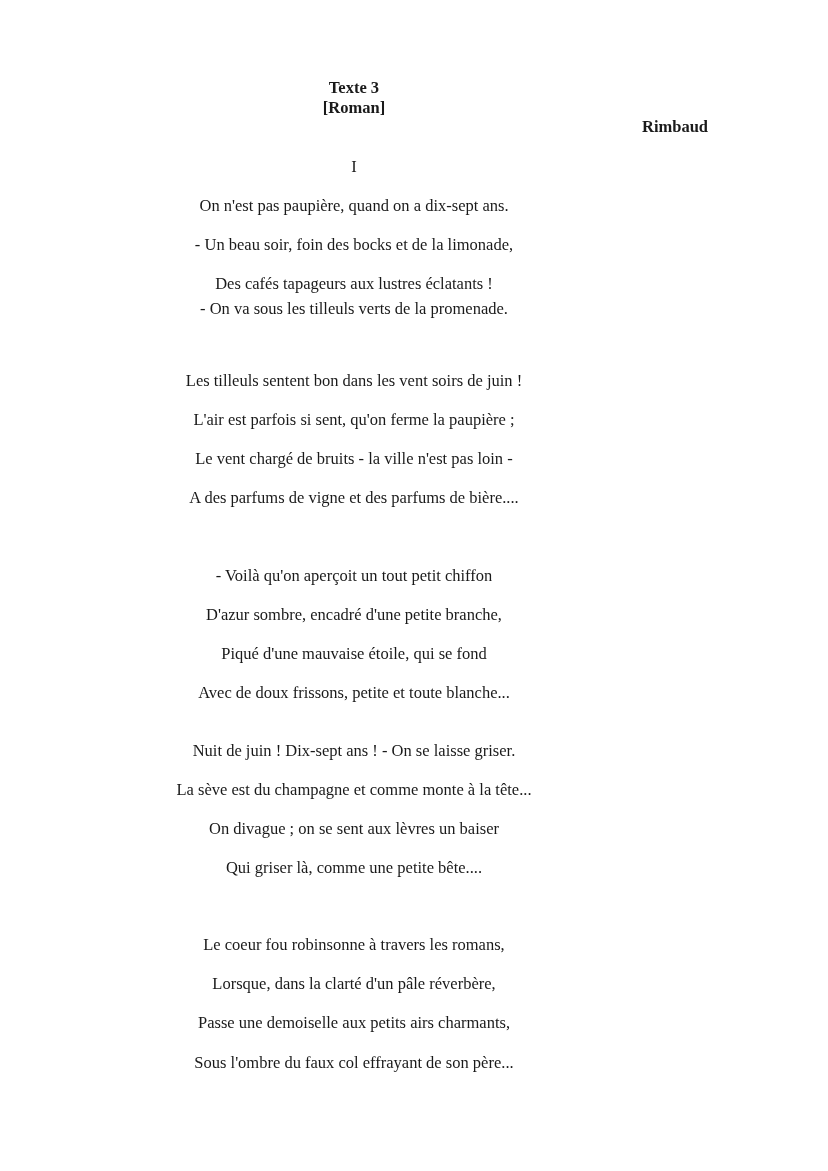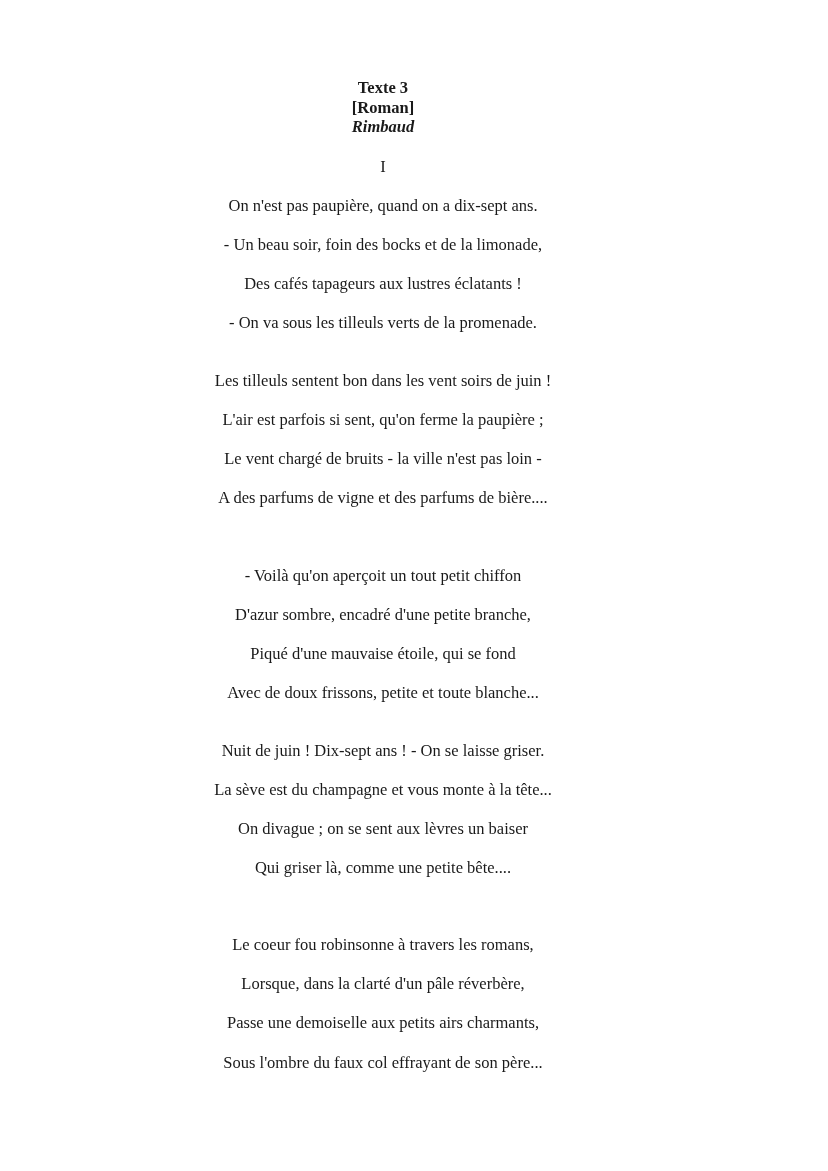--- a/index.html
+++ b/index.html
@@ -23,69 +23,68 @@
       height: 1171px;
     }
     .line {
       position: absolute;
       left: 0;
       width: 708px;
       text-align: center;
       font-size: 16.5px;
       line-height: 20px;
       white-space: nowrap;
-      padding-left: 29px;
     }
     .hdr {
       font-weight: bold;
       font-size: 16.5px;
     }
     .hdr.italic {
-      font-style: italic;
+      text-align: right;
     }
     .numeral {
       font-size: 16.5px;
     }
   </style>
 </head>
 <body>
 
 <div class="page">
 
   <div class="line hdr" style="top:78px">Texte 3</div>
   <div class="line hdr" style="top:98px">[Roman]</div>
   <div class="line hdr italic" style="top:117px">Rimbaud</div>
 
   <div class="line numeral" style="top:157px">I</div>
 
   <div>
     <div class="line" style="top:196px">On n'est pas paupière, quand on a dix-sept ans.</div>
     <div class="line" style="top:235px">- Un beau soir, foin des bocks et de la limonade,</div>
     <div class="line" style="top:274px">Des cafés tapageurs aux lustres éclatants !</div>
-    <div class="line" style="top:313px">- On va sous les tilleuls verts de la promenade.</div>
+    <div class="line" style="top:299px">- On va sous les tilleuls verts de la promenade.</div>
   </div>
 
   <div>
     <div class="line" style="top:371px">Les tilleuls sentent bon dans les vent soirs de juin !</div>
     <div class="line" style="top:410px">L'air est parfois si sent, qu'on ferme la paupière ;</div>
     <div class="line" style="top:449px">Le vent chargé de bruits - la ville n'est pas loin -</div>
     <div class="line" style="top:488px">A des parfums de vigne et des parfums de bière....</div>
   </div>
 
 
   <div>
     <div class="line" style="top:566px">- Voilà qu'on aperçoit un tout petit chiffon</div>
     <div class="line" style="top:605px">D'azur sombre, encadré d'une petite branche,</div>
     <div class="line" style="top:644px">Piqué d'une mauvaise étoile, qui se fond</div>
     <div class="line" style="top:683px">Avec de doux frissons, petite et toute blanche...</div>
   </div>
 
   <div>
     <div class="line" style="top:741px">Nuit de juin ! Dix-sept ans ! - On se laisse griser.</div>
-    <div class="line" style="top:780px">La sève est du champagne et vous monte à la tête...</div>
+    <div class="line" style="top:780px">La sève est du champagne et comme monte à la tête...</div>
     <div class="line" style="top:819px">On divague ; on se sent aux lèvres un baiser</div>
     <div class="line" style="top:858px">Qui griser là, comme une petite bête....</div>
   </div>
 
 
   <div>
     <div class="line" style="top:935px">Le coeur fou robinsonne à travers les romans,</div>
     <div class="line" style="top:974px">Lorsque, dans la clarté d'un pâle réverbère,</div>
     <div class="line" style="top:1013px">Passe une demoiselle aux petits airs charmants,</div>
     <div class="line" style="top:1053px">Sous l'ombre du faux col effrayant de son père...</div>

